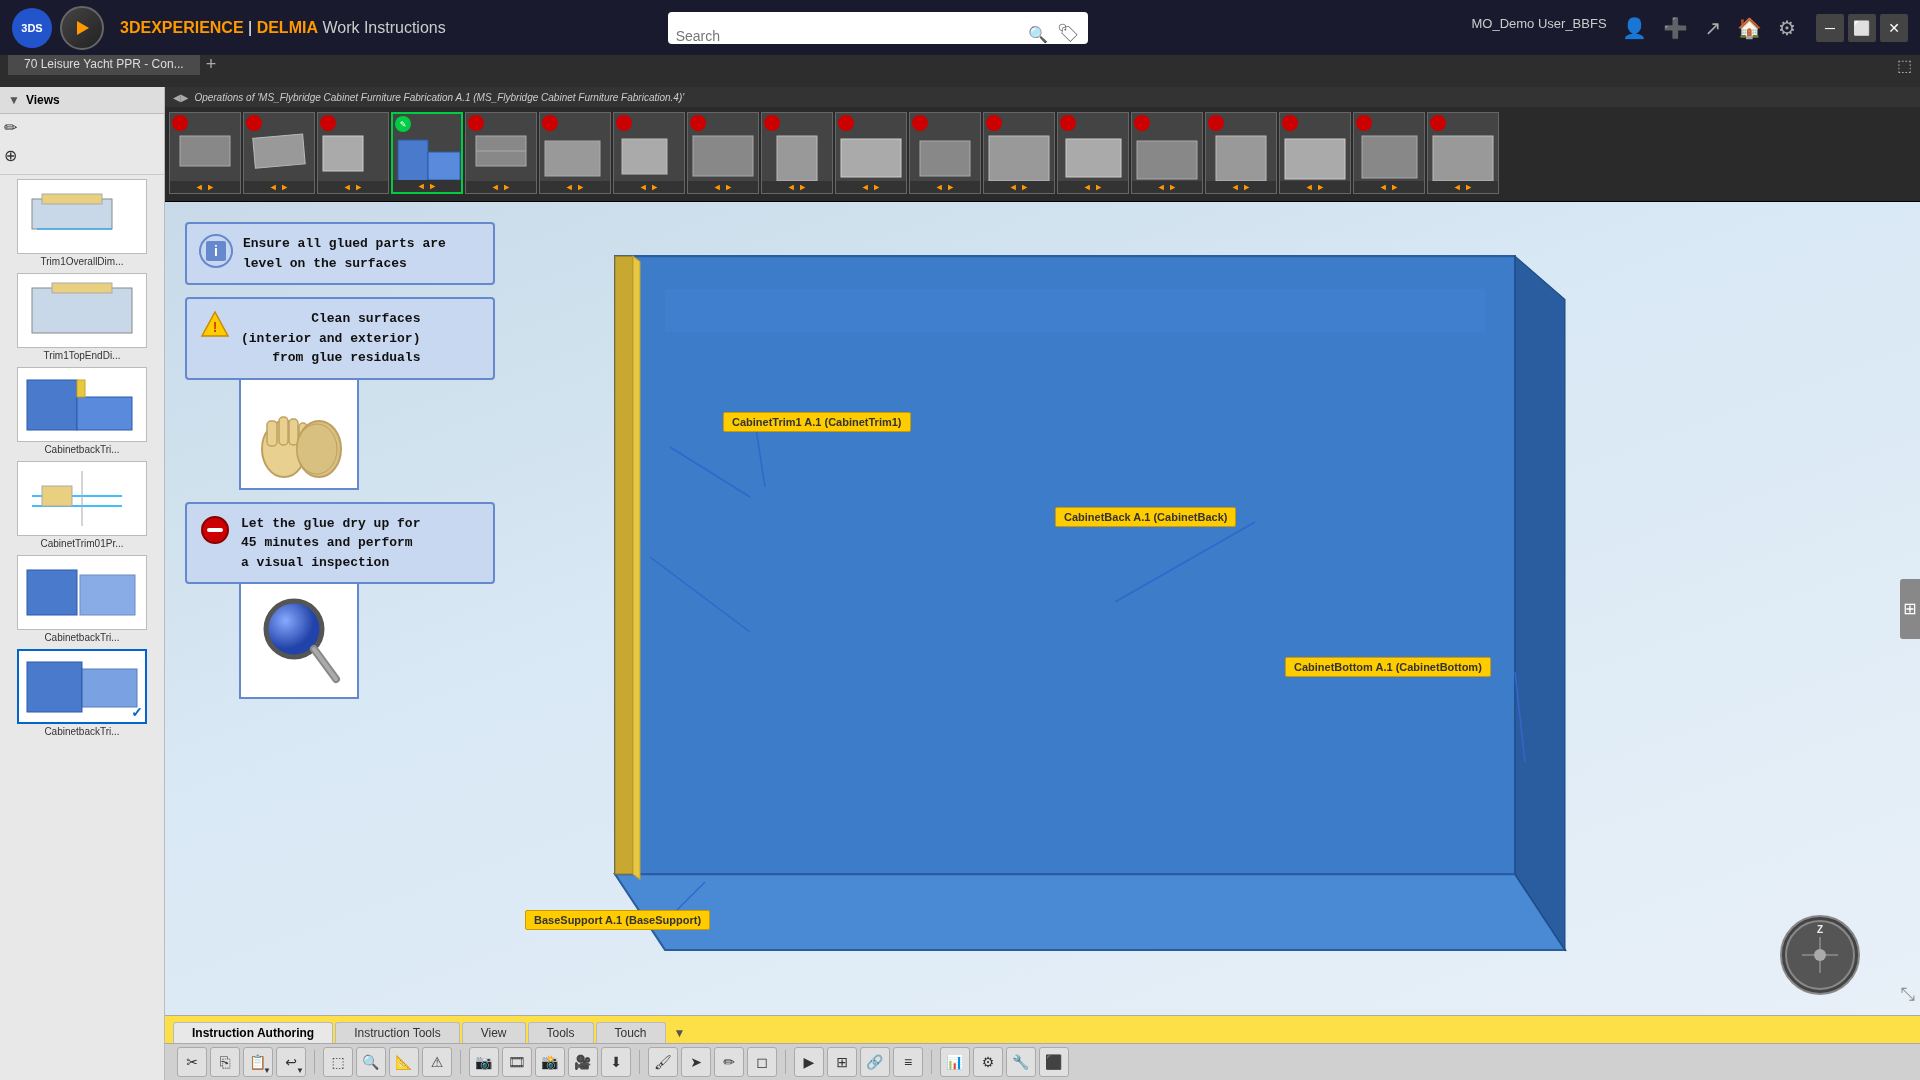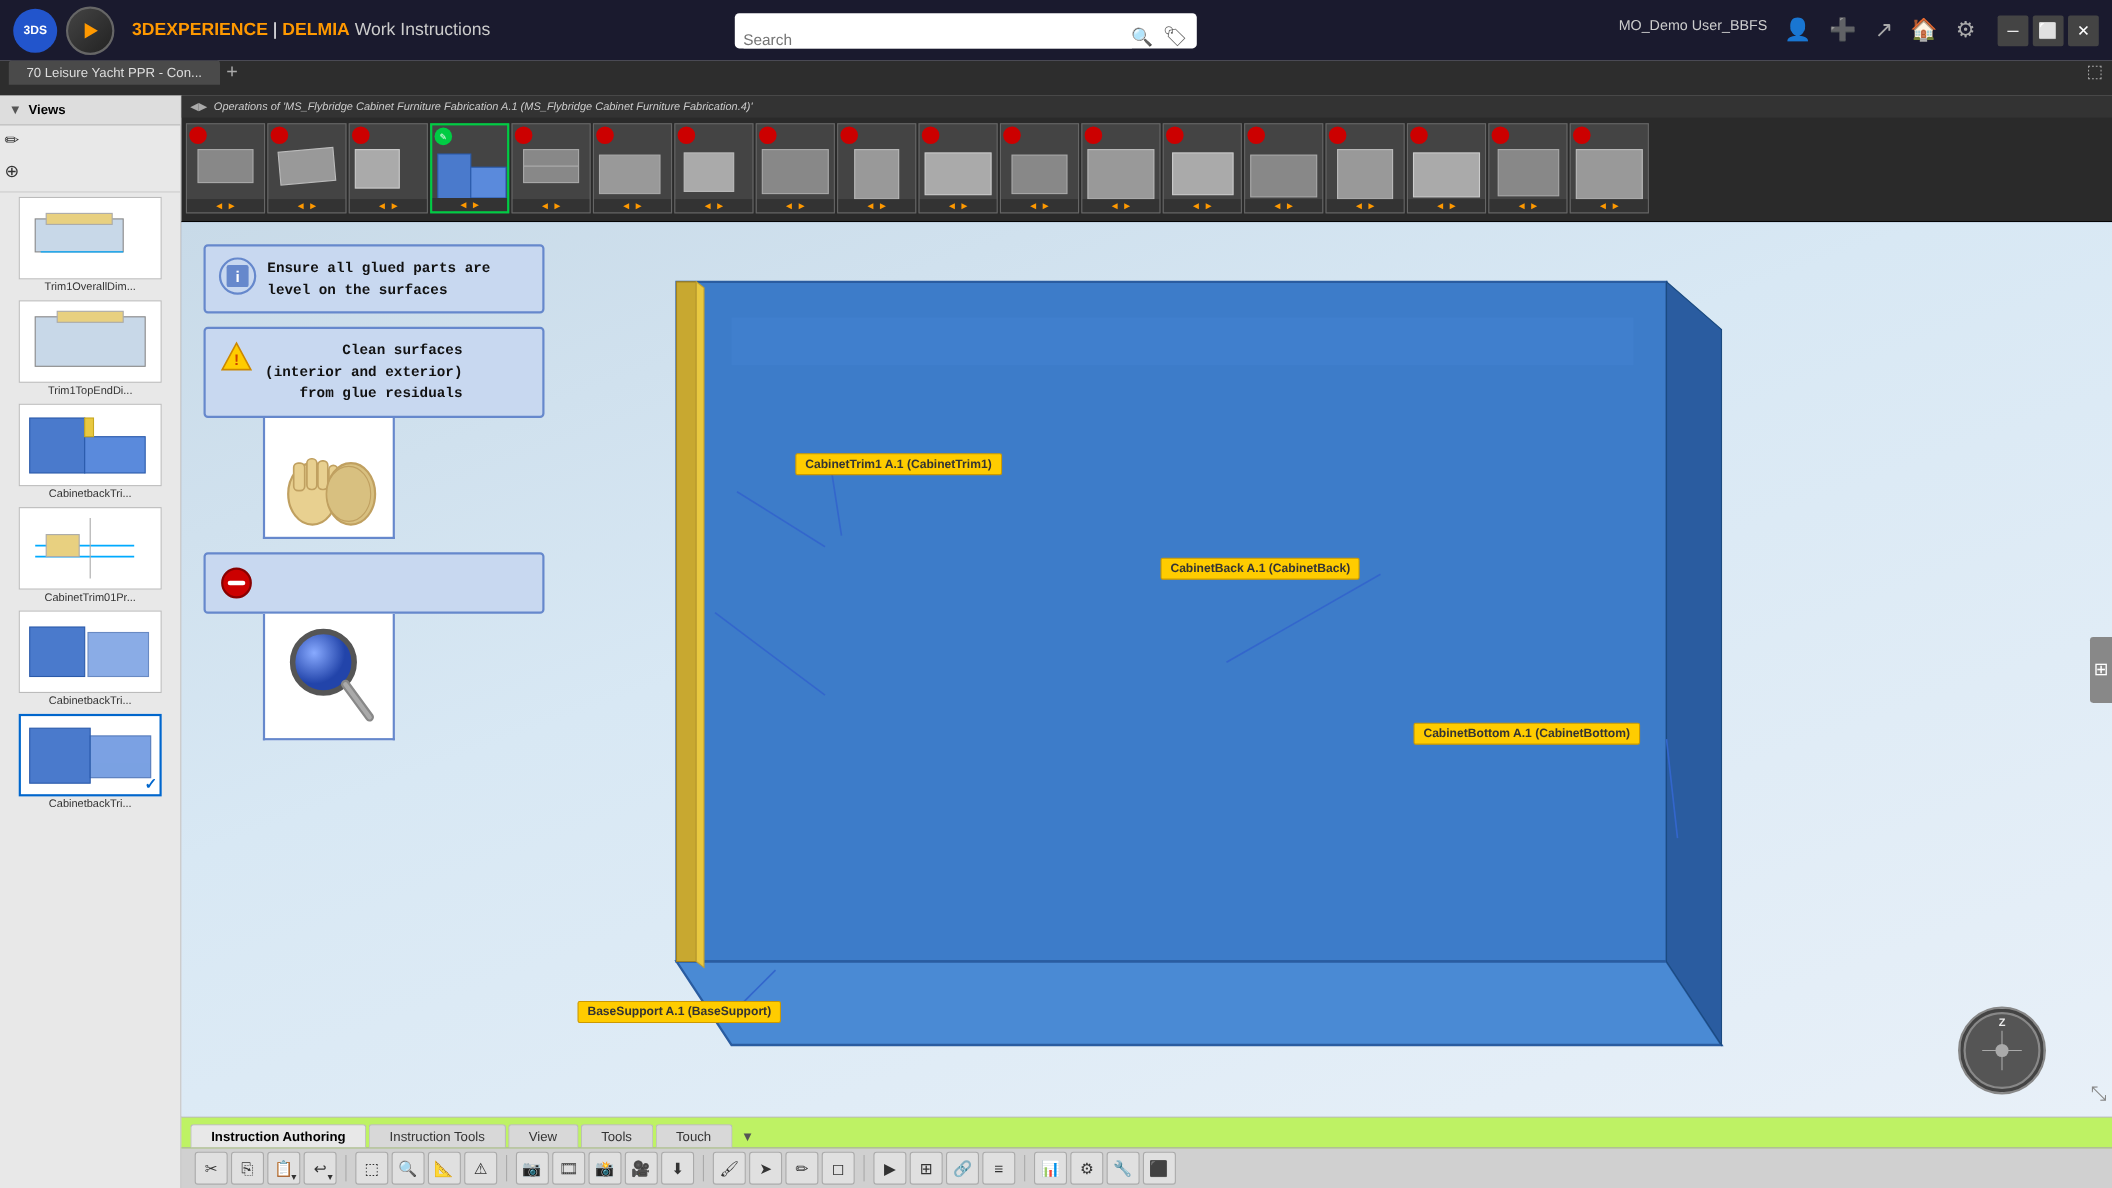--- a/index.html
+++ b/index.html
@@ -36,21 +36,21 @@
     #user-label { color: #ccc; font-size: 13px; }
     #window-controls { display: flex; gap: 4px; margin-left: 20px; }
     #window-controls button {
       background: #444; border: none; color: white; width: 28px; height: 28px;
       cursor: pointer; border-radius: 2px; font-size: 14px;
     }
 
     
     #tabbar {
       width: 100%; height: 32px; background: #2d2d2d;
-      display: flex; align-items: flex-start; padding: 0 8px;
+      display: flex; align-items: flex-end; padding: 12px 8px;
     }
     #tab-item {
       background: #4a4a4a; color: #ddd; padding: 4px 16px; font-size: 12px;
       border-radius: 3px 3px 0 0; cursor: pointer; display: flex; align-items: center; gap: 8px;
     }
     #tab-add { color: #aaa; font-size: 18px; cursor: pointer; margin-left: 6px; }
     #collapse-btn { margin-left: auto; color: #aaa; cursor: pointer; font-size: 16px; }
 
     
     #main { display: flex; height: calc(1080px - 55px - 32px); }
@@ -174,21 +174,21 @@
       border: 2px solid #888; position: relative; display: flex;
       align-items: center; justify-content: center;
     }
 
     
     #bottom-area {
       height: 65px; background: #d0d0d0; border-top: 1px solid #aaa;
       display: flex; flex-direction: column;
     }
     #tab-row {
-      height: 28px; background: #bef264; display: flex; align-items: flex-end;
+      height: 28px; background: #fde047; display: flex; align-items: flex-end;
       padding: 0 8px; border-bottom: 1px solid #aaa; gap: 2px;
     }
     .bottom-tab {
       padding: 3px 18px; font-size: 12px; cursor: pointer;
       background: #d8d8d8; border: 1px solid #bbb; border-bottom: none;
       border-radius: 3px 3px 0 0; color: #333;
     }
     .bottom-tab.active { background: #e8e8e8; font-weight: bold; color: #000; }
     #tab-more { padding: 3px 6px; font-size: 12px; cursor: pointer; color: #555; }
     #toolbar-row {
@@ -576,20 +576,23 @@
         </div>
 
         <div>
           <div class="instruction-card" style="background:#c8d8f0; border-color:#6688cc; margin-bottom:0;">
             <div class="card-icon">
               <svg width="30" height="30">
                 <circle cx="15" cy="15" r="13" fill="#cc0000" stroke="#880000" stroke-width="2"></circle>
                 <rect x="7" y="13" width="16" height="4" fill="white" rx="2"></rect>
               </svg>
             </div>
+            <div class="card-text" style="font-family:'Courier New',monospace;font-size:13px;font-weight:bold;line-height:1.5;">
+              Let the glue dry up for<br>45 minutes and perform<br>a visual inspection
+            </div>
           </div>
 
           <div style="width:120px;height:115px;background:white;border:2px solid #6688cc;border-top:none;margin-left:54px;display:flex;align-items:center;justify-content:center;">
             <svg width="90" height="100">
 
               <circle cx="40" cy="38" r="28" fill="url(#magGrad)" stroke="#555" stroke-width="5"></circle>
               <defs>
                 <radialGradient id="magGrad" cx="35%" cy="35%">
                   <stop offset="0%" stop-color="#88aaff"></stop>
                   <stop offset="100%" stop-color="#2244aa"></stop>

